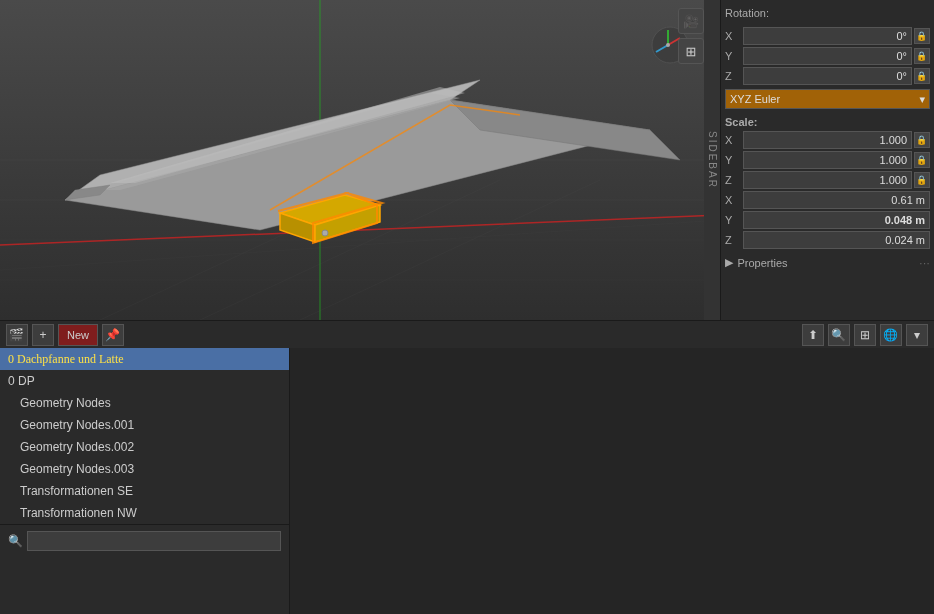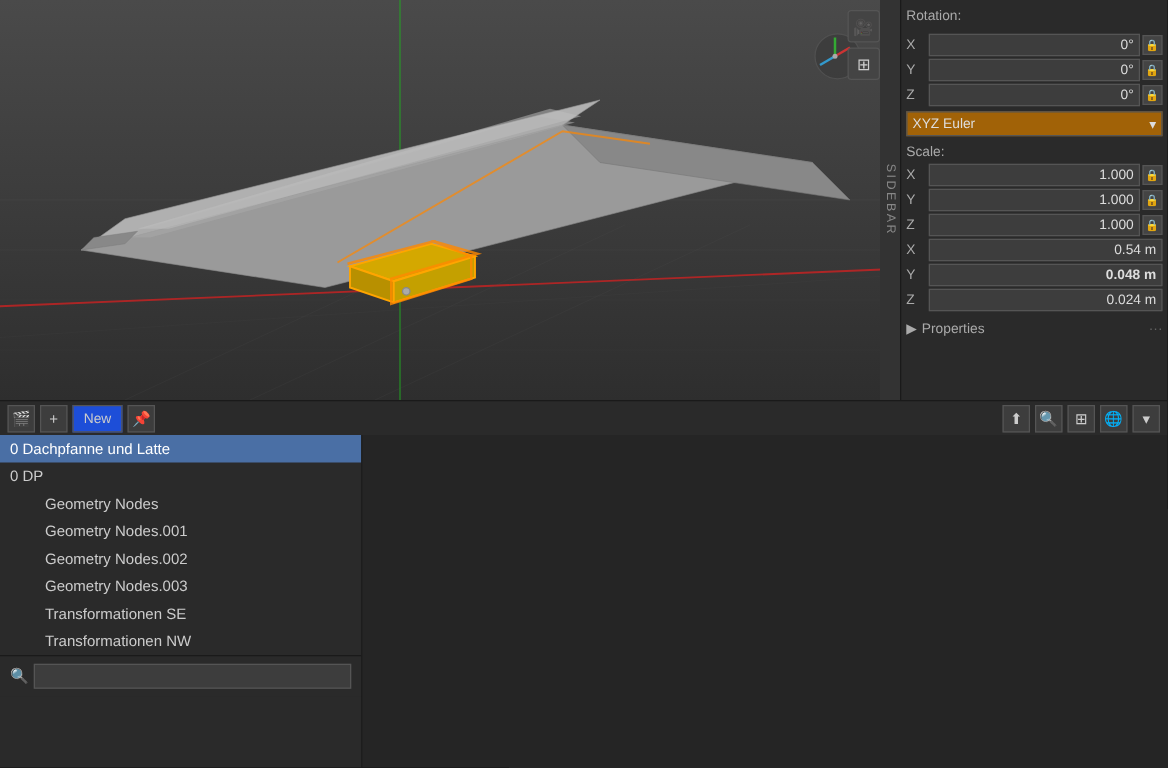--- a/index.html
+++ b/index.html
@@ -154,21 +154,21 @@
       color: #ccc;
       font-size: 11px;
       padding: 2px 8px;
       cursor: pointer;
       height: 22px;
       display: flex;
       align-items: center;
     }
 
     .toolbar-btn.active {
-      background: #1d4ed8;
+      background: #7f1d1d;
     }
 
     .toolbar-icon-btn {
       background: #3d3d3d;
       border: 1px solid #555;
       color: #ccc;
       font-size: 12px;
       width: 22px;
       height: 22px;
       display: flex;
@@ -198,25 +198,26 @@
       color: #ccc;
       cursor: pointer;
       white-space: nowrap;
       height: 22px;
       display: flex;
       align-items: center;
     }
 
     .list-item.selected {
       background: #4a6fa5;
-      color: #ffffff;
+      color: #fde047;
+      font-family: Liberation Serif, serif;
     }
 
     .list-item.indented {
-      padding-left: 36px;
+      padding-left: 20px;
     }
 
     
     .search-area {
       padding: 6px 8px;
       background: #2a2a2a;
       border-top: 1px solid #1a1a1a;
       display: flex;
       align-items: center;
       gap: 4px;
@@ -374,42 +375,42 @@
     <div class="prop-lock">🔒</div>
   </div>
 
   <div class="dropdown-row" style="margin-top:4px;">
     <div class="dropdown">
       <span>XYZ Euler</span>
       <span>▾</span>
     </div>
   </div>
 
-  <div class="prop-row" style="margin-bottom:1px;">
+  <div class="prop-row" style="margin-bottom:1px;font-weight:bold;">
     <span class="section-header">Scale:</span>
   </div>
   <div class="prop-row">
     <span class="prop-label">X</span>
     <div class="prop-value" style="margin-left:4px;">1.000</div>
     <div class="prop-lock">🔒</div>
   </div>
   <div class="prop-row">
     <span class="prop-label">Y</span>
     <div class="prop-value" style="margin-left:4px;">1.000</div>
     <div class="prop-lock">🔒</div>
   </div>
   <div class="prop-row">
     <span class="prop-label">Z</span>
     <div class="prop-value" style="margin-left:4px;">1.000</div>
     <div class="prop-lock">🔒</div>
   </div>
 
   <div class="prop-row">
     <span class="prop-label">X</span>
-    <div class="prop-value" style="margin-left:4px;">0.54 m</div>
+    <div class="prop-value" style="margin-left:4px;">0.61 m</div>
   </div>
   <div class="prop-row">
     <span class="prop-label">Y</span>
     <div class="prop-value" style="margin-left:4px;font-weight:bold;">0.048 m</div>
   </div>
   <div class="prop-row">
     <span class="prop-label">Z</span>
     <div class="prop-value" style="margin-left:4px;">0.024 m</div>
   </div>
 

